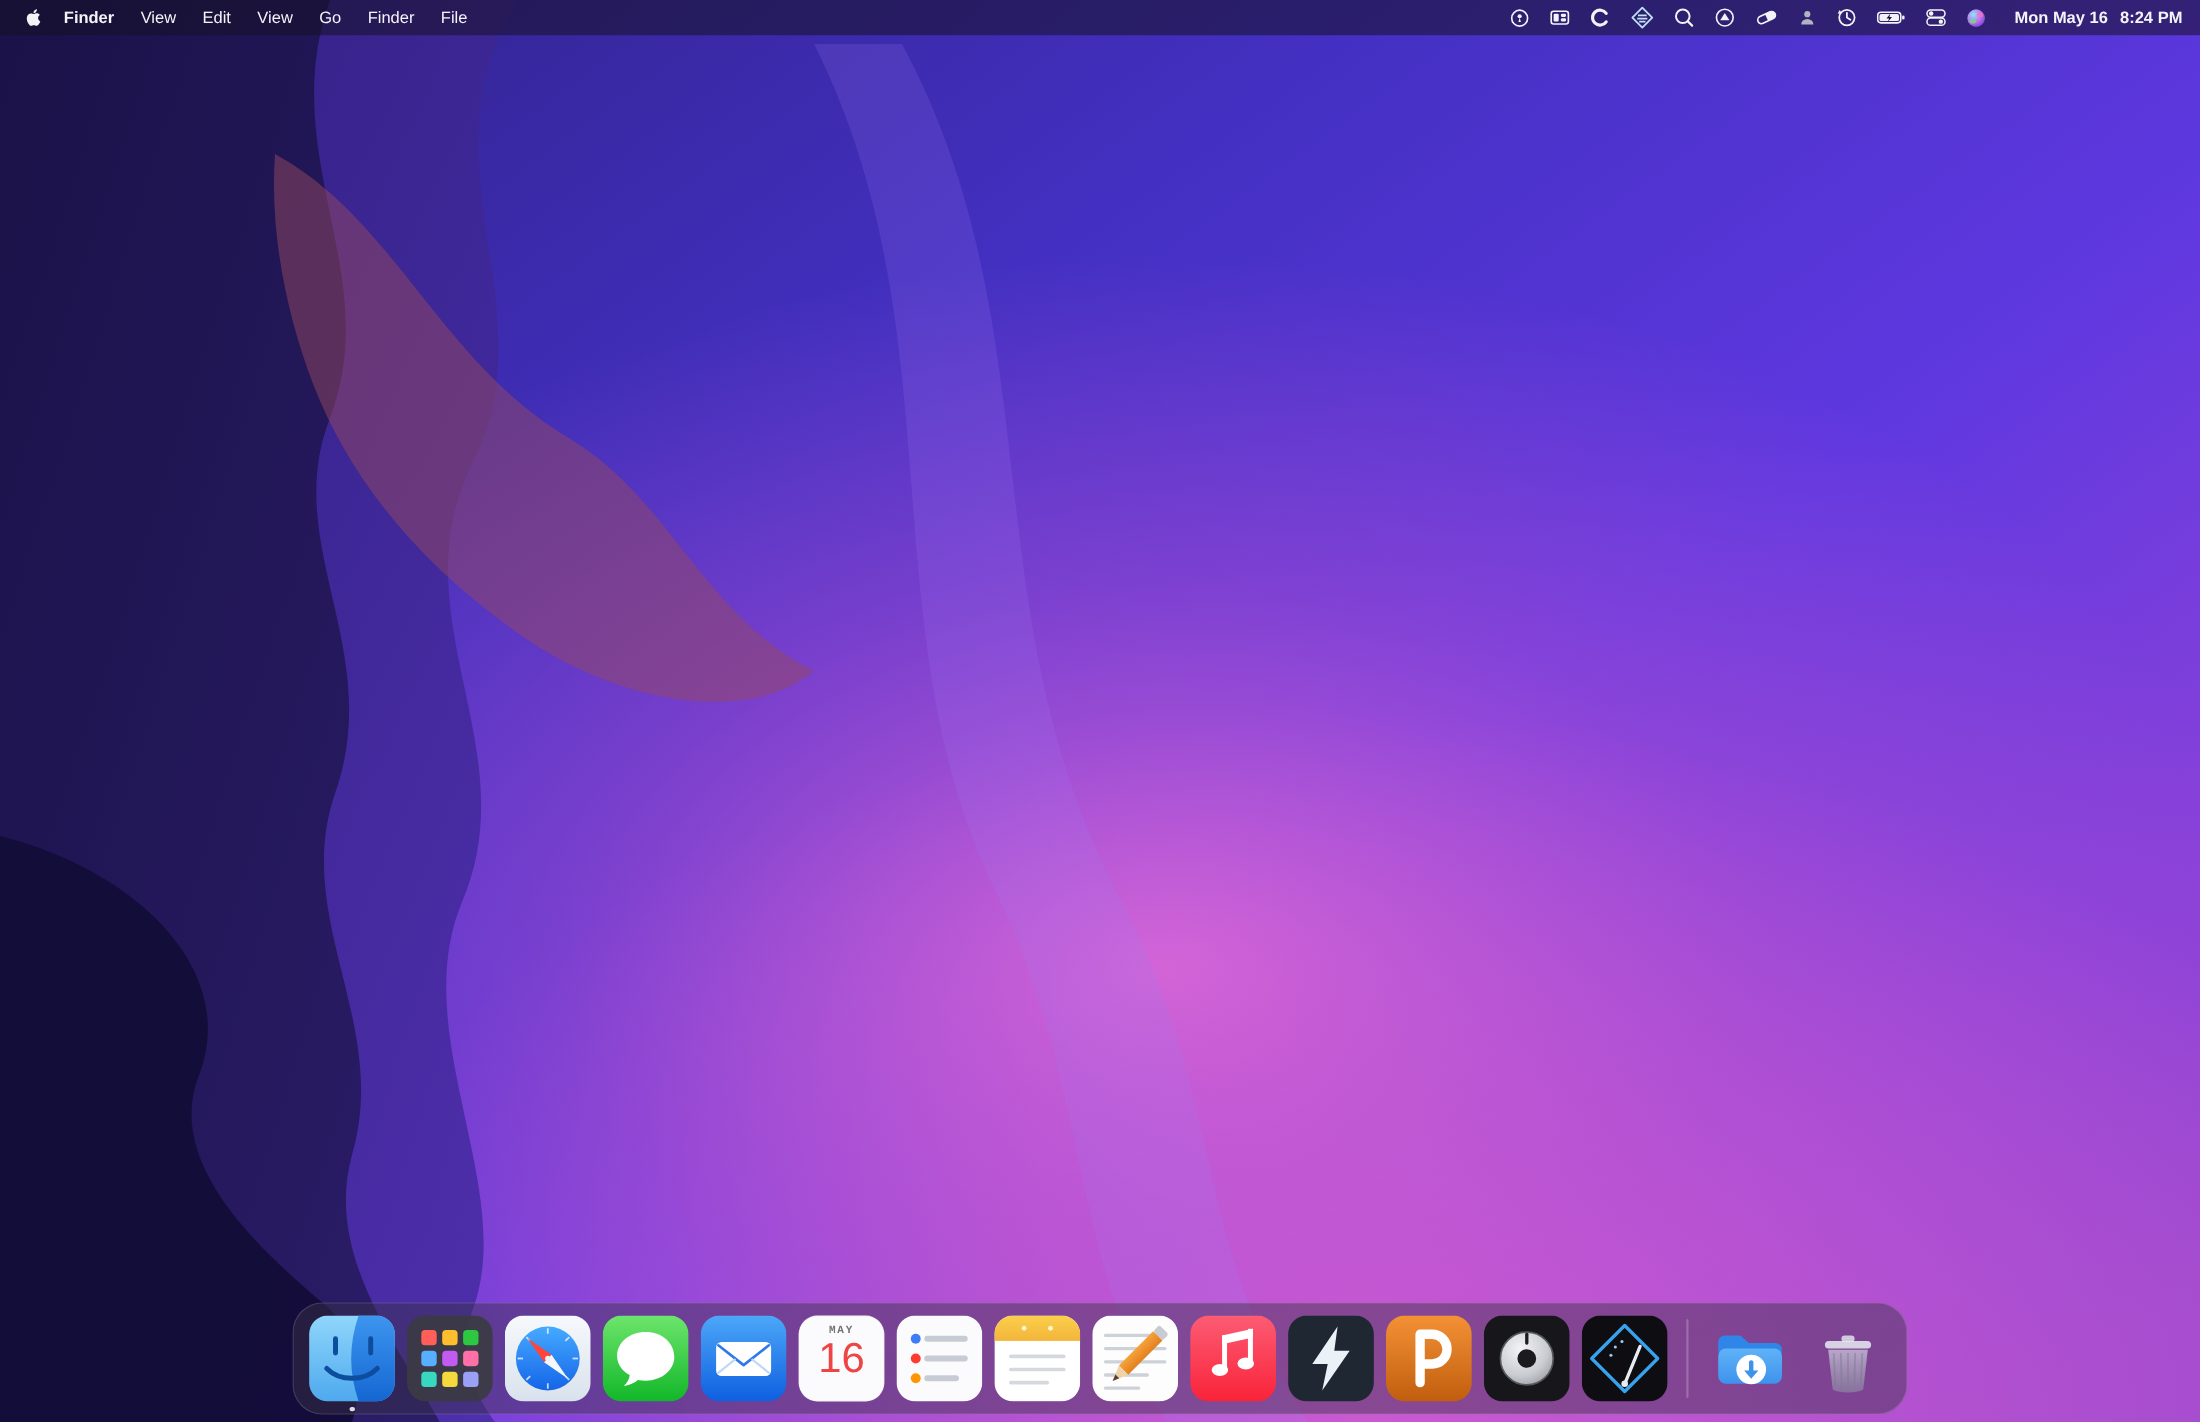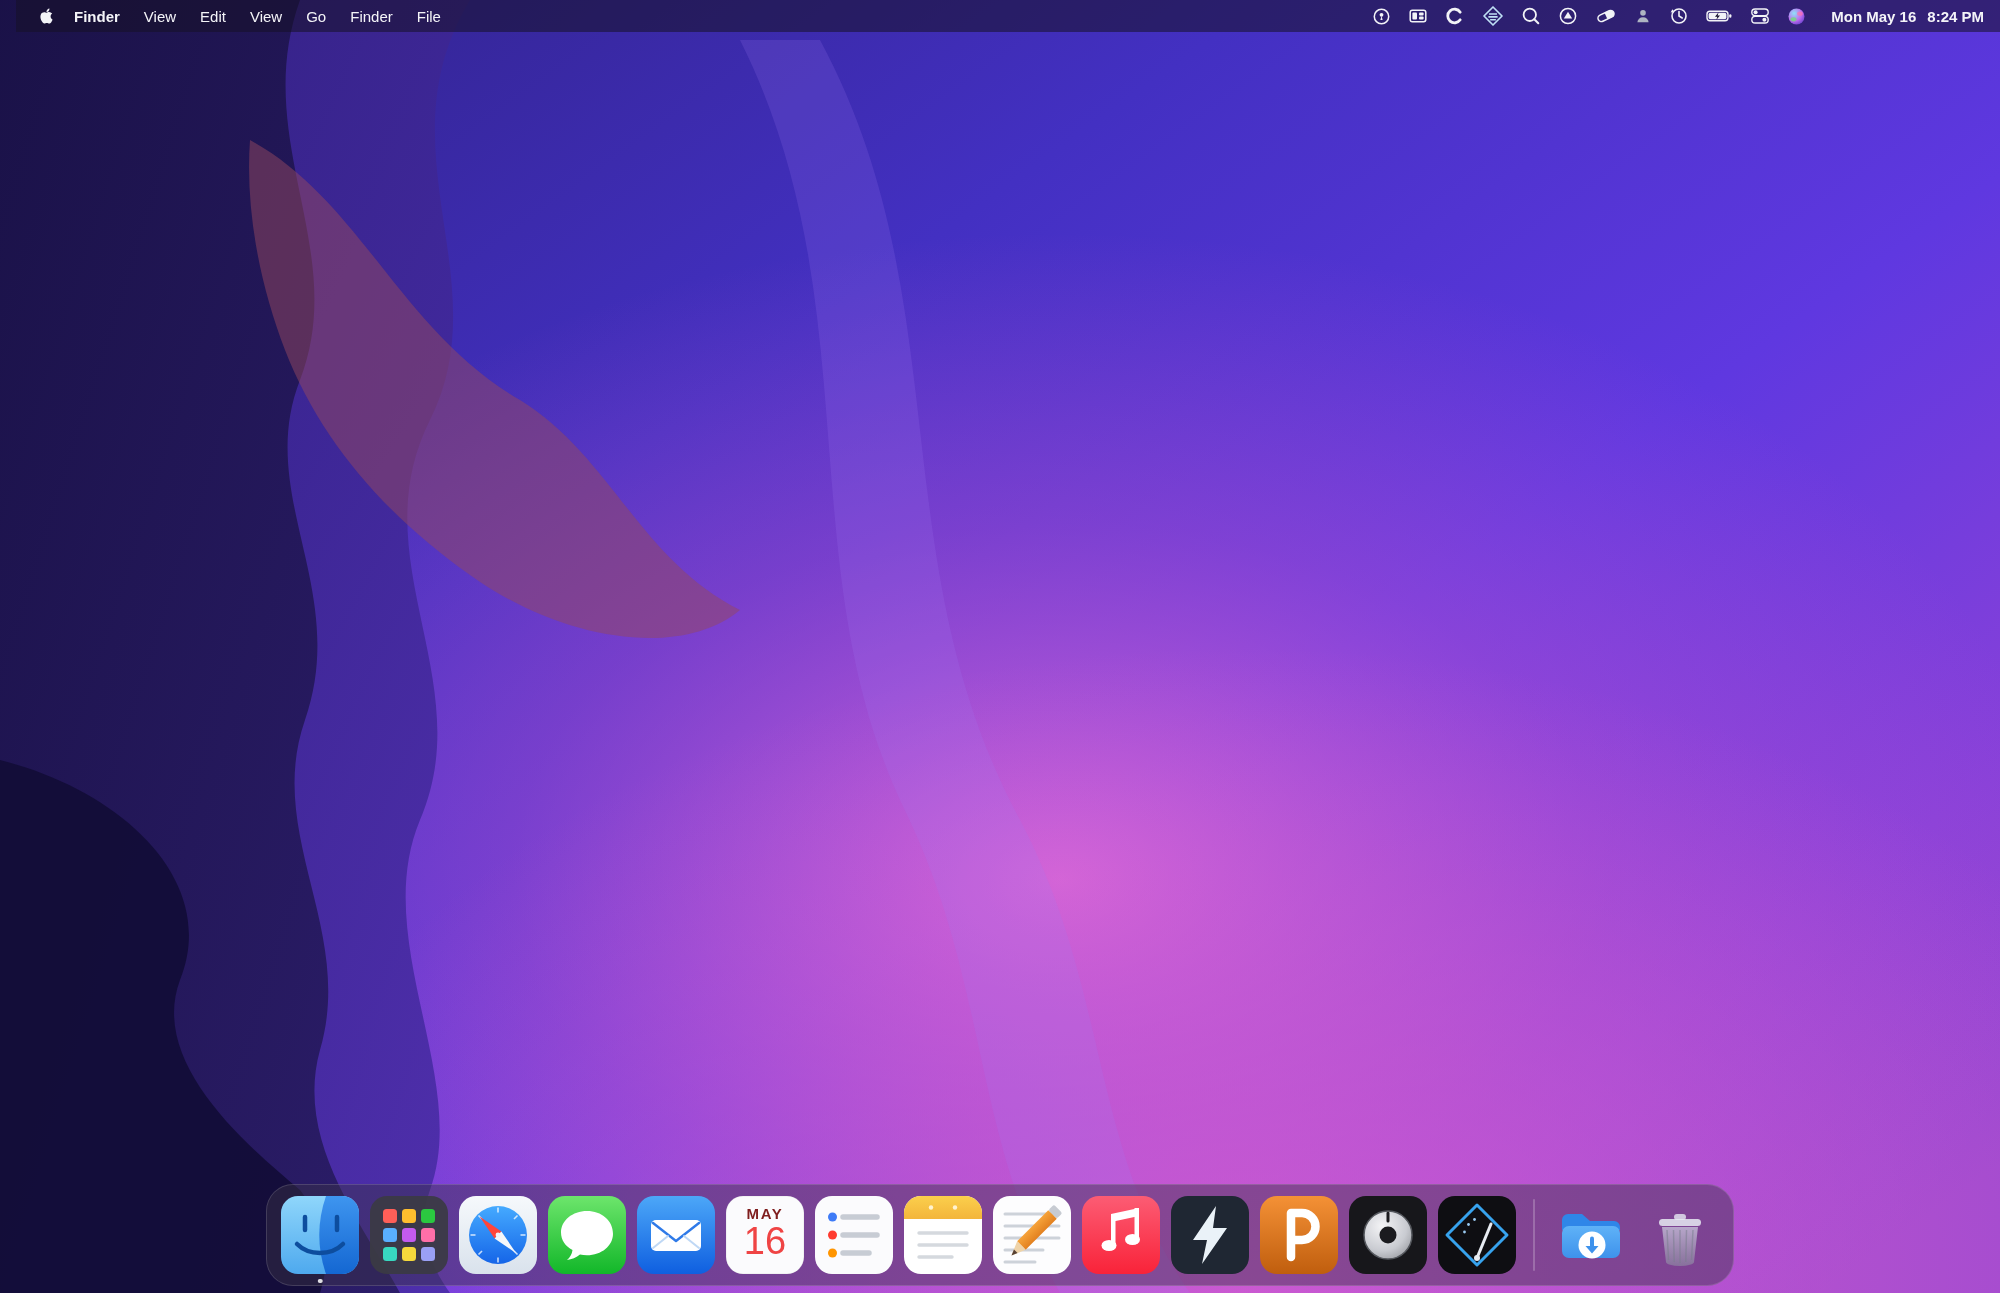--- a/index.html
+++ b/index.html
@@ -5,21 +5,21 @@
   html,body{margin:0;padding:0;}
   body{
     width:2000px;height:1293px;overflow:hidden;position:relative;
     font-family:"Liberation Sans",sans-serif;background:#3A2BB0;
     -webkit-font-smoothing:antialiased;
   }
   .wallpaper{position:absolute;inset:0;z-index:0;width:100%;height:100%;}
 
   
   .menubar{
-    position:absolute;top:0;left:16px;right:0;height:32px;z-index:10;
+    position:absolute;top:0;left:0;right:0;height:32px;z-index:10;
     display:flex;align-items:center;padding:0 16px;
     background:rgba(22,17,38,0.55);
     color:#F4F4F8;font-size:15px;
   }
   .apple-wrap{width:28px;display:flex;justify-content:center;align-items:center;margin-right:2px;}
   .menu-item{padding:0 12px;white-space:nowrap;cursor:default;}
   .menu-item.bold{font-weight:700;}
   .status{margin-left:auto;display:flex;align-items:center;gap:17px;font-weight:bold;}
   .sicon{display:flex;align-items:center;justify-content:center;height:22px;}
   .clock{display:flex;align-items:center;gap:11px;margin-left:8px;font-size:15px;white-space:nowrap;}
@@ -34,21 +34,21 @@
   }
   .ditem{width:78px;height:78px;position:relative;flex:0 0 auto;}
   .ditem > svg{position:absolute;inset:0;width:78px;height:78px;}
   .runner{position:absolute;left:50%;bottom:-9px;transform:translateX(-50%);
     width:4.5px;height:4.5px;border-radius:50%;background:rgba(255,255,255,0.85);}
   .dsep{width:2px;height:72px;background:rgba(255,255,255,0.22);border-radius:1px;margin:0 6px;flex:0 0 auto;}
 
   
   .cal{position:absolute;inset:0;background:#FBFBFD;border-radius:17px;
     display:flex;flex-direction:column;align-items:center;box-shadow:inset 0 0 0 0.5px rgba(0,0,0,0.08);}
-  .cal .m{margin-top:9px;font-size:15px;font-weight:700;letter-spacing:1.6px;color:#7f1d1d;}
+  .cal .m{margin-top:9px;font-size:10px;font-weight:700;letter-spacing:1.6px;color:#737373;font-family:Liberation Mono, monospace;}
   .cal .d{font-size:38px;font-weight:300;color:#ef4444;line-height:1.02;}
 </style>
 </head>
 <body>
 
 <svg class="wallpaper" viewBox="0 0 2000 1293" preserveAspectRatio="none">
   <defs>
     <linearGradient id="wp-base" x1="0" y1="0" x2="1" y2="0.9">
       <stop offset="0" stop-color="#2E2184"></stop>
       <stop offset="0.35" stop-color="#4330C2"></stop>

